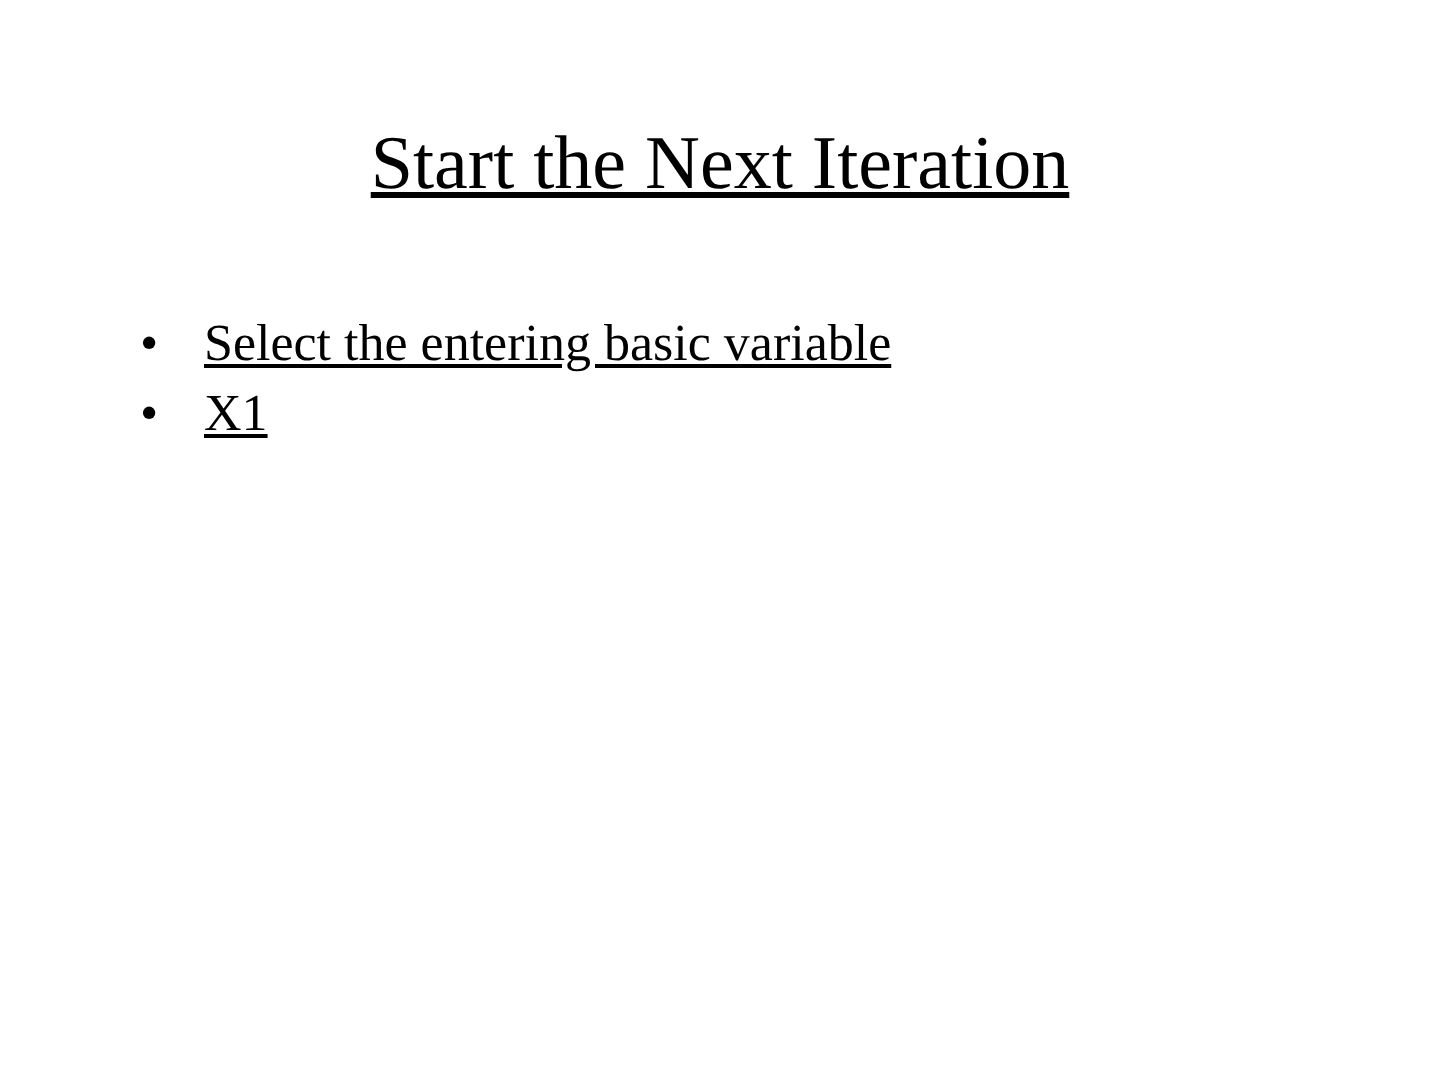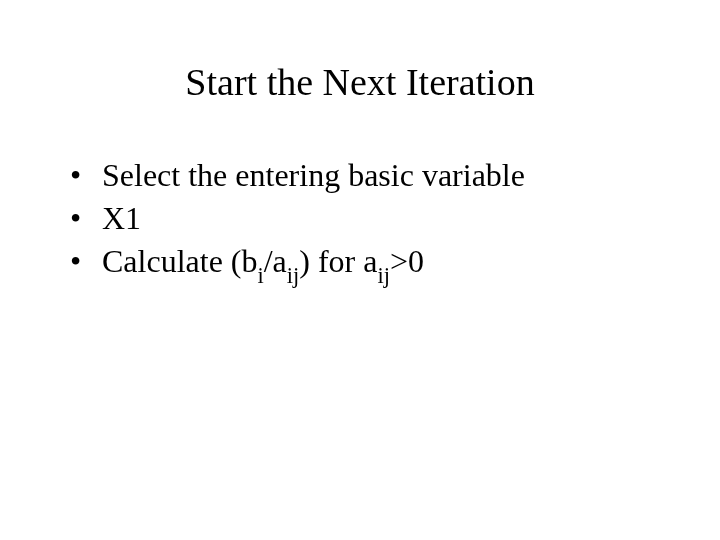--- a/index.html
+++ b/index.html
@@ -9,32 +9,33 @@
     height: 540px;
     background: #ffffff;
     font-family: "Times New Roman", Times, serif;
     color: #000000;
   }
   .slide {
     width: 720px;
     height: 465px;
     box-sizing: border-box;
     padding: 60px 60px 0 60px;
+    text-decoration: underline;
   }
   .title {
     text-align: center;
     font-size: 38px;
     font-weight: normal;
     margin: 0 0 50px 0;
   }
   .bullets {
     list-style: none;
     padding: 0;
     margin: 0 0 0 10px;
-    font-size: 32px;
+    font-size: 26px;
     line-height: 1.35;
   }
   .bullets li {
     position: relative;
     padding-left: 32px;
     margin: 0;
   }
   .bullets li::before {
     content: "•";
     position: absolute;
@@ -49,15 +50,14 @@
   }
 </style>
 </head>
 <body>
 
 <div class="slide">
   <h1 class="title">Start the Next Iteration</h1>
   <ul class="bullets">
     <li>Select the entering basic variable</li>
     <li>X1</li>
-    <li><span>Calculate (b</span><span class="sub">i</span><span>/a</span><span class="sub">ij</span><span>) for a</span><span class="sub">ij</span><span>&gt;0</span></li>
   </ul>
 </div>
 
 </body></html>

